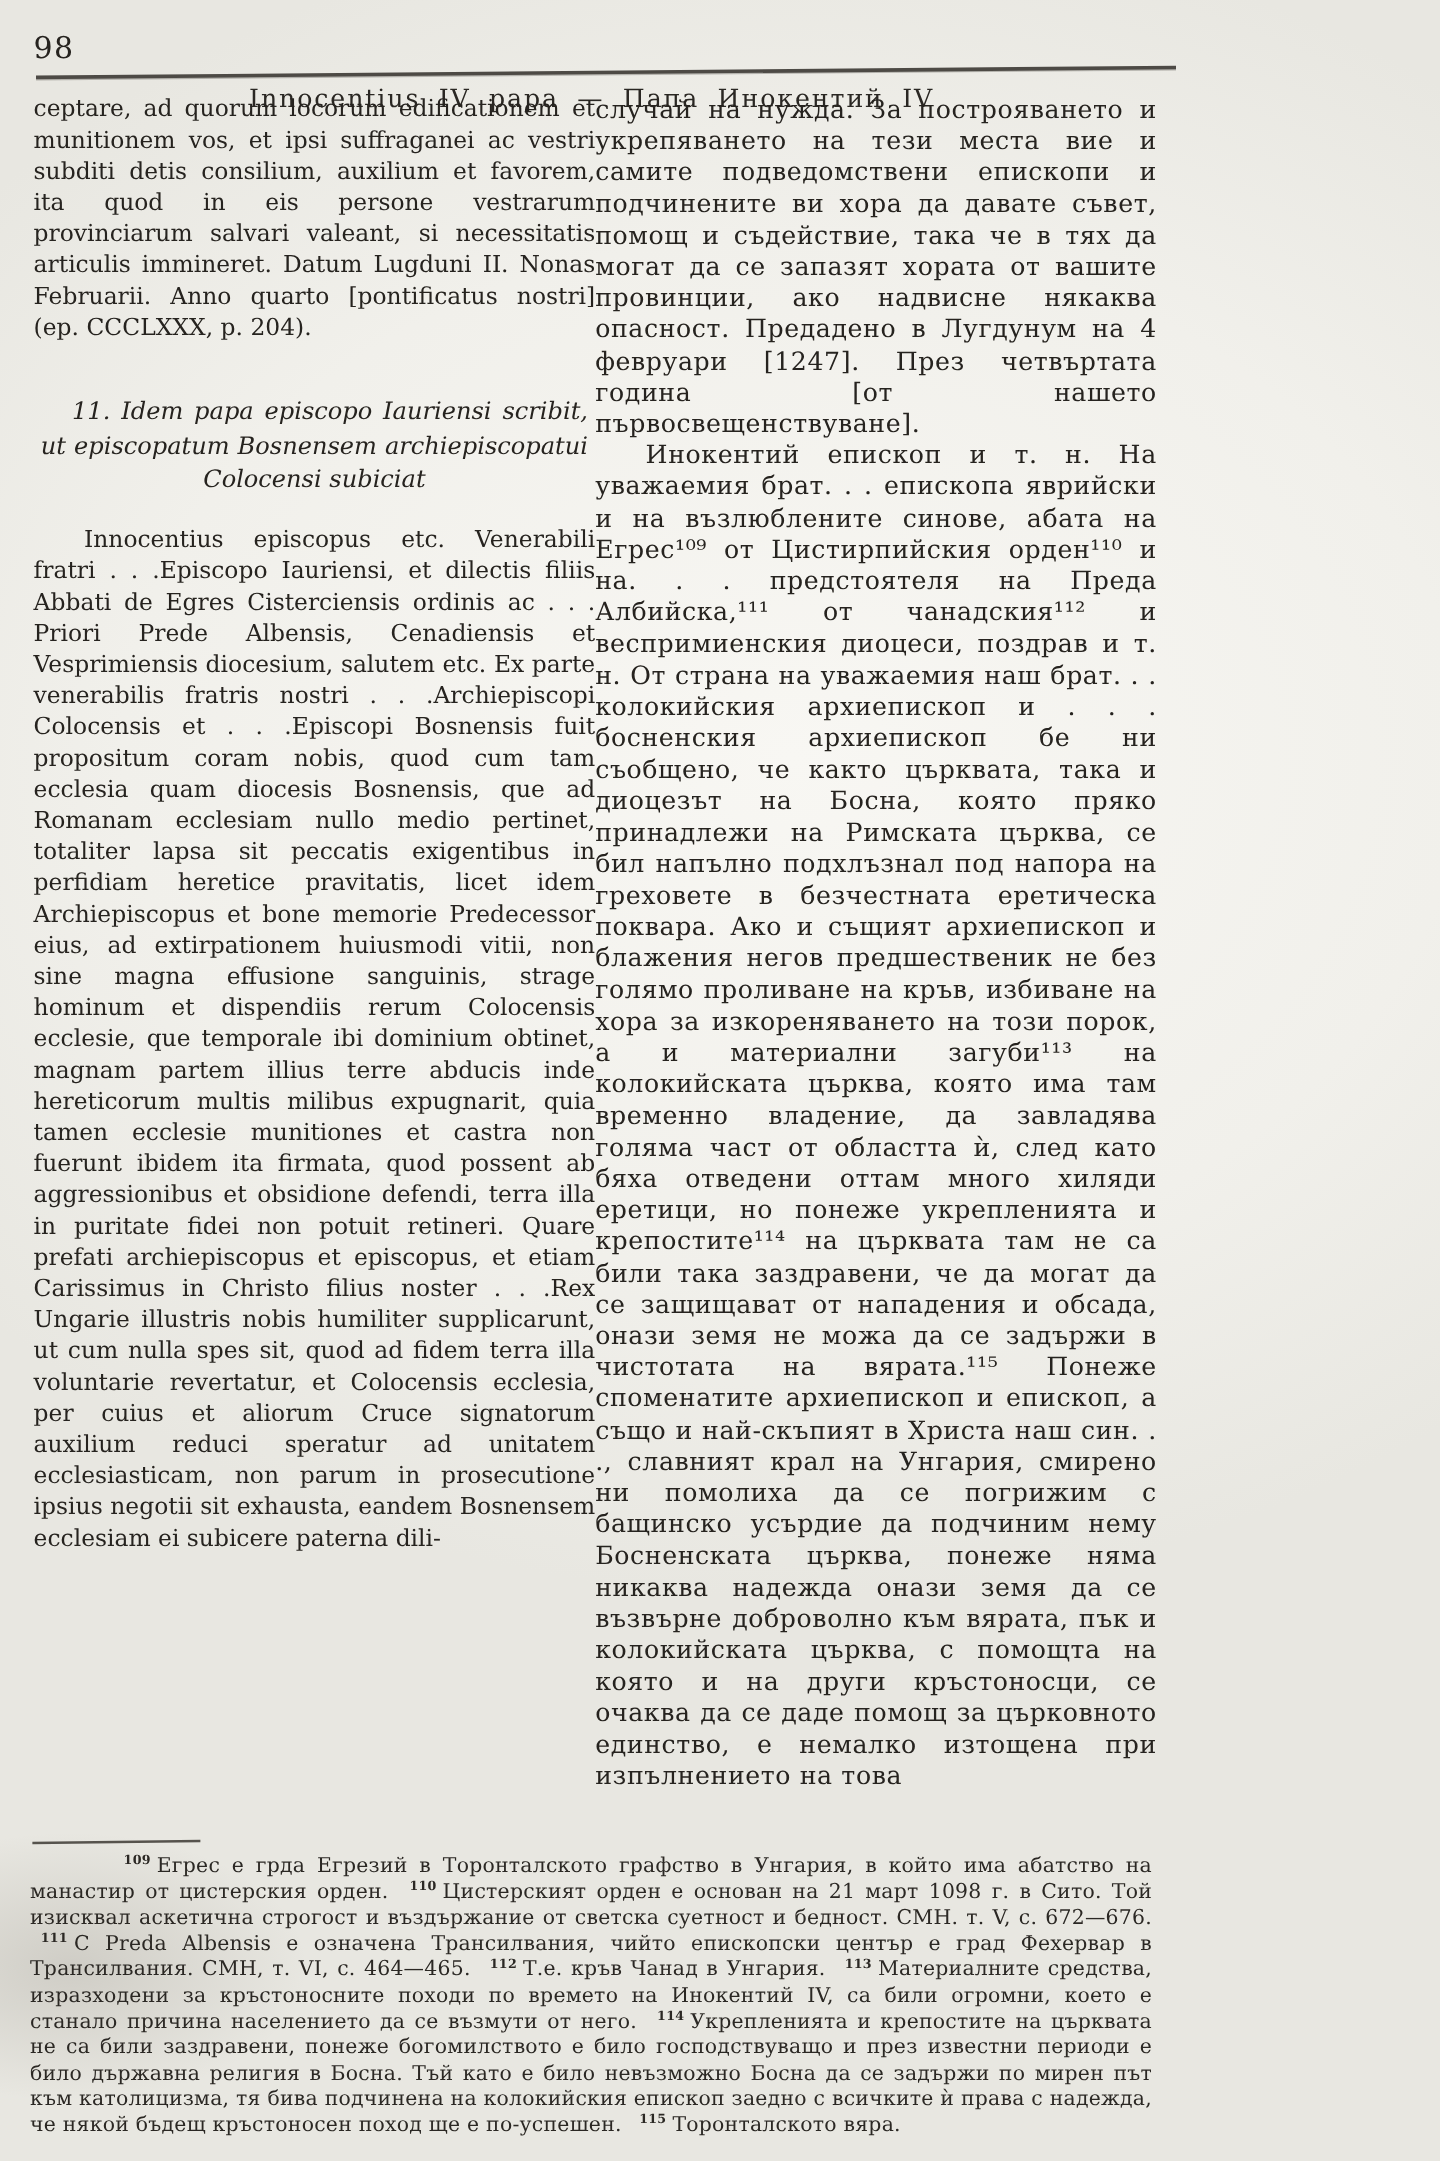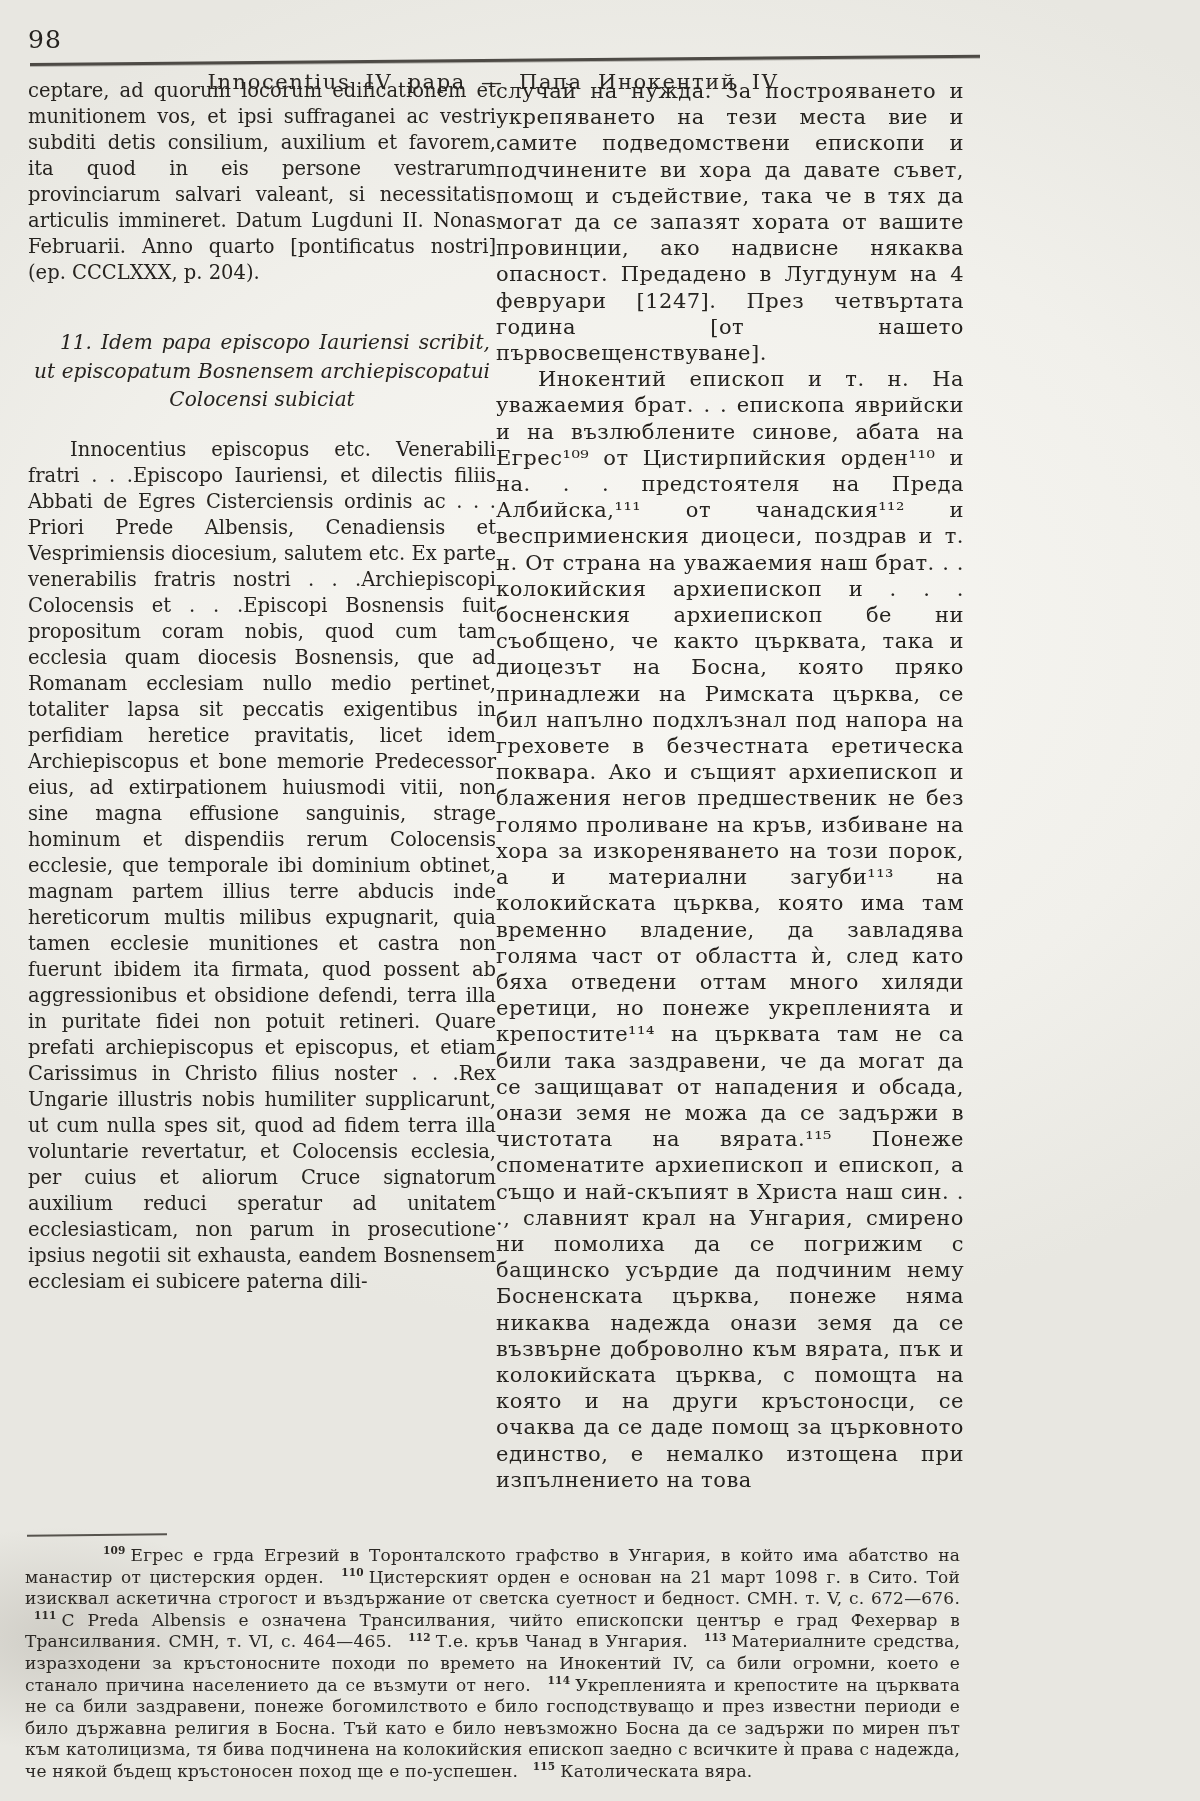--- a/index.html
+++ b/index.html
@@ -68,17 +68,17 @@
 
   <footer class="footnotes">
     <div class="fn-rule"></div>
     <p class="fn-text">
       <span class="fn-item"><sup class="fn-marker">109</sup><span>Егрес е грда Егрезий в Торонталското графство в Унгария, в който има абатство на манастир от цистерския орден.</span></span>
       <span class="fn-item"><sup class="fn-marker">110</sup><span>Цистерският орден е основан на 21 март 1098 г. в Сито. Той изисквал аскетична строгост и въздържание от светска суетност и бедност. СМН. т. V, с. 672—676.</span></span>
       <span class="fn-item"><sup class="fn-marker">111</sup><span>С Preda Albensis е означена Трансилвания, чийто епископски център е град Фехервар в Трансилвания. СМН, т. VI, с. 464—465.</span></span>
       <span class="fn-item"><sup class="fn-marker">112</sup><span>Т.е. кръв Чанад в Унгария.</span></span>
       <span class="fn-item"><sup class="fn-marker">113</sup><span>Материалните средства, изразходени за кръстоносните походи по времето на Инокентий IV, са били огромни, което е станало причина населението да се възмути от него.</span></span>
       <span class="fn-item"><sup class="fn-marker">114</sup><span>Укрепленията и крепостите на църквата не са били заздравени, понеже богомилството е било господствуващо и през известни периоди е било държавна религия в Босна. Тъй като е било невъзможно Босна да се задържи по мирен път към католицизма, тя бива подчинена на колокийския епископ заедно с всичките ѝ права с надежда, че някой бъдещ кръстоносен поход ще е по-успешен.</span></span>
-      <span class="fn-item"><sup class="fn-marker">115</sup><span>Католическата вяра.</span></span>
+      <span class="fn-item"><sup class="fn-marker">115</sup><span>Торонталското вяра.</span></span>
     </p>
   </footer>
 
 </div>
 
 </body></html>

